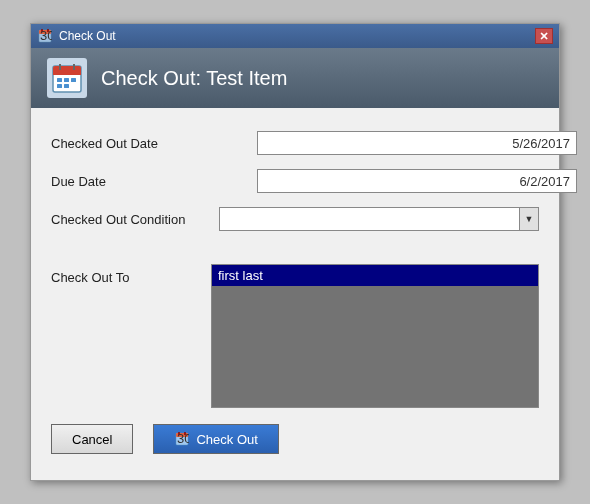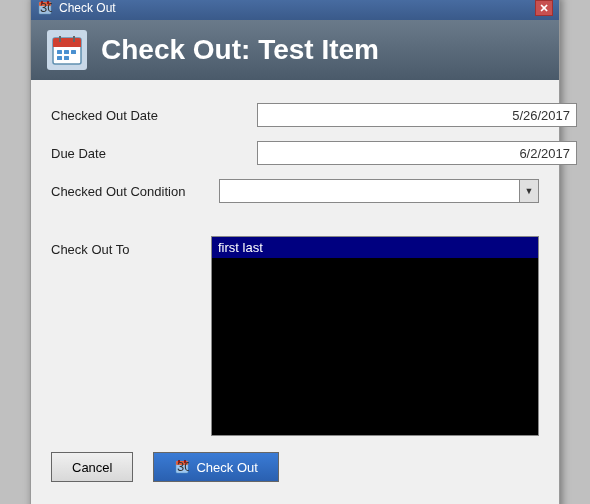--- a/index.html
+++ b/index.html
@@ -73,22 +73,22 @@
       background: linear-gradient(to bottom, #6a7a8a, #4a5a6a);
       display: flex;
       align-items: center;
       padding: 10px 16px;
       gap: 14px;
       min-height: 60px;
     }
 
     .header-title {
       color: white;
-      font-size: 28px;
-      font-weight: 700;
+      font-size: 20px;
+      font-weight: 400;
     }
 
     .content {
       padding: 20px 20px 16px 20px;
       background: #f0f0f0;
     }
 
     .form-grid {
       display: grid;
       grid-template-columns: 160px 1fr;
@@ -159,22 +159,22 @@
       gap: 0;
     }
 
     .checkout-to-label {
       padding: 6px 0;
       color: #222;
     }
 
     .checkout-to-list {
       border: 1px solid #888;
-      background: #000000;
-      height: 200px;
+      background: #737373;
+      height: 144px;
       overflow-y: auto;
     }
 
     .list-item-selected {
       background: #000080;
       color: white;
       padding: 3px 6px;
       display: block;
     }
 

